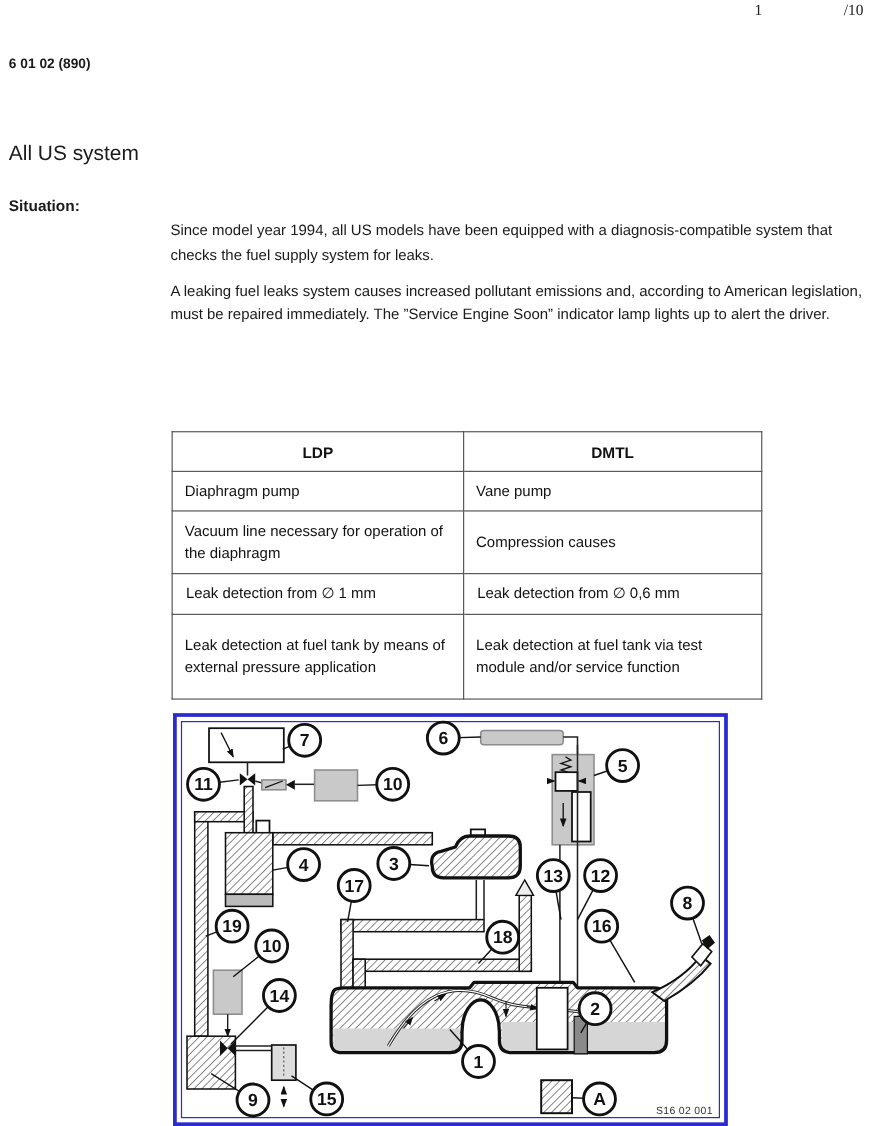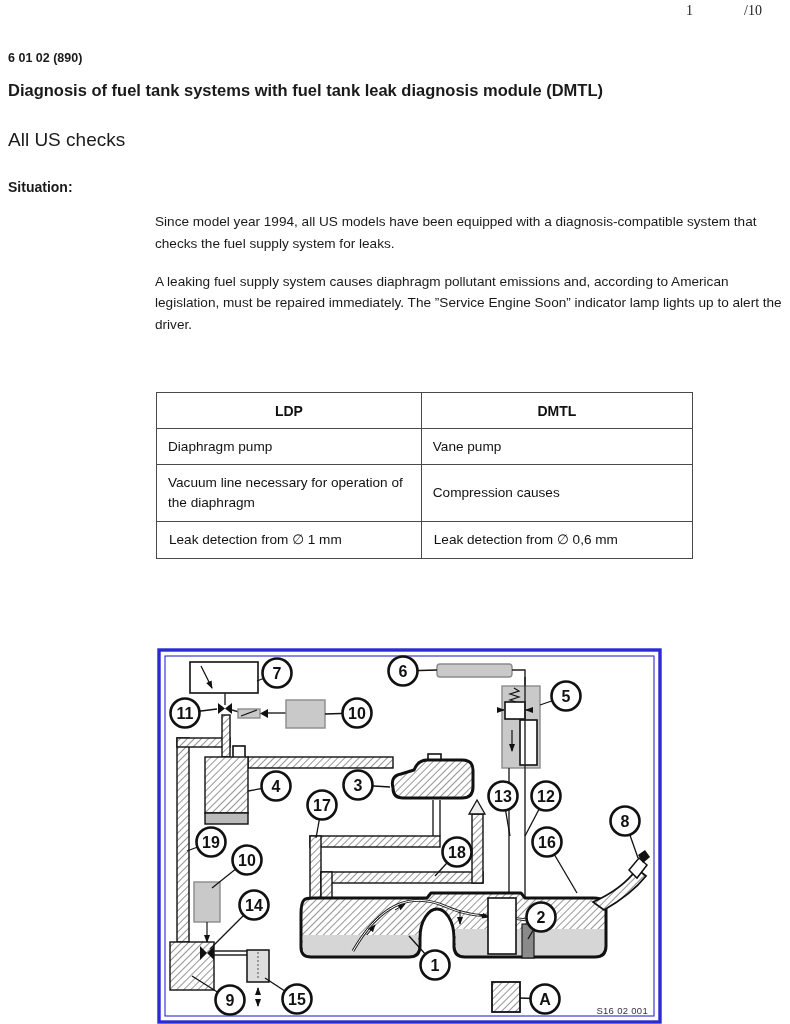--- a/index.html
+++ b/index.html
@@ -1,26 +1,26 @@
 <!DOCTYPE html>
 <html><head>
 <meta charset="utf-8">
 <style>
   html,body{margin:0;padding:0;background:#fff;}
   .page{position:relative;width:790px;height:1024px;background:#fff;overflow:hidden;
         font-family:"Liberation Sans",sans-serif;color:#1a1a1a;}
   .pagenum{position:absolute;top:3px;font-family:"Liberation Serif",serif;font-size:14px;color:#222;}
   .pn-cur{left:686px;}
-  .pn-total{left:744px;text-align:right;}
+  .pn-total{left:767px;text-align:right;}
   .doc-code{position:absolute;left:8px;top:51px;font-size:12.5px;font-weight:bold;}
   .doc-title{position:absolute;left:8px;top:81px;width:760px;font-size:16.5px;font-weight:bold;}
   .doc-subtitle{position:absolute;left:8px;top:129px;font-size:19px;font-weight:normal;}
   .situation-label{position:absolute;left:8px;top:179px;font-size:14px;font-weight:bold;}
   .body-copy{position:absolute;left:155px;top:195px;width:630px;font-size:13.6px;line-height:21.8px;}
-  .body-copy p{margin:16px 0 11px 0;}
+  .body-copy p{margin:4px 0 11px 0;}
   .cmp-table{position:absolute;left:156px;top:392px;width:537px;border-collapse:collapse;
              font-size:13.6px;line-height:20px;color:#111;}
   .cmp-table th,.cmp-table td{border:1px solid #4a4a4a;padding:7px 11px;vertical-align:middle;}
   .cmp-table th{font-size:14px;font-weight:bold;text-align:center;height:21px;}
   .cmp-table td{text-align:left;}
   .col-ldp{width:252px;}
   .col-dmtl{width:258px;}
   .r1 td{height:21px;}
   .r2 td{height:42px;}
   .r3 td{height:22px;padding-left:12px;}
@@ -44,46 +44,49 @@
 </style>
 </head>
 <body>
 
 <div class="page">
 
   <span class="pagenum pn-cur">1</span>
   <span class="pagenum pn-total">/10</span>
 
   <div class="doc-code">6 01 02 (890)</div>
-  <h1 class="doc-title" style="margin:0;">Diagnosis of fuel tank systems with fuel tank leak diagnosis module (DMTL)</h1>
-  <div class="doc-subtitle">All US checks</div>
+  <div class="doc-subtitle">All US system</div>
   <div class="situation-label">Situation:</div>
 
   <div class="body-copy">
     <p>Since model year 1994, all US models have been equipped with a diagnosis-compatible system that checks the fuel supply system for leaks.</p>
-    <p>A leaking fuel supply system causes diaphragm pollutant emissions and, according to American legislation, must be repaired immediately. The ”Service Engine Soon” indicator lamp lights up to alert the driver.</p>
+    <p>A leaking fuel leaks system causes increased pollutant emissions and, according to American legislation, must be repaired immediately. The ”Service Engine Soon” indicator lamp lights up to alert the driver.</p>
   </div>
 
   <table class="cmp-table">
     <tbody>
         <tr>
       <th class="col-ldp">LDP</th>
       <th class="col-dmtl">DMTL</th>
     </tr>
     <tr class="r1">
       <td>Diaphragm pump</td>
       <td>Vane pump</td>
     </tr>
     <tr class="r2">
       <td>Vacuum line necessary for operation of the diaphragm</td>
       <td>Compression causes</td>
     </tr>
     <tr class="r3">
       <td>Leak detection from ∅ 1 mm</td>
       <td>Leak detection from ∅ 0,6 mm</td>
+    </tr>
+    <tr class="r4">
+      <td>Leak detection at fuel tank by means of external pressure application</td>
+      <td>Leak detection at fuel tank via test module and/or service function</td>
     </tr>
   </tbody>
     </table>
 
   <div class="diagram">
     <svg width="505" height="376" viewBox="0 0 505 376">
       <defs>
         <pattern id="h4" width="5" height="5" patternUnits="userSpaceOnUse" patternTransform="rotate(45)">
           <rect width="5" height="5" fill="#fff"></rect>
           <line x1="0" y1="0" x2="0" y2="5" stroke="#4d4d4d" stroke-width="1.2"></line>

